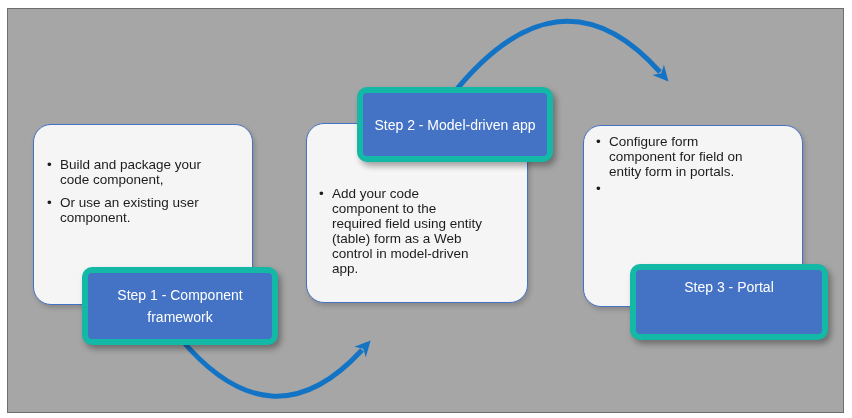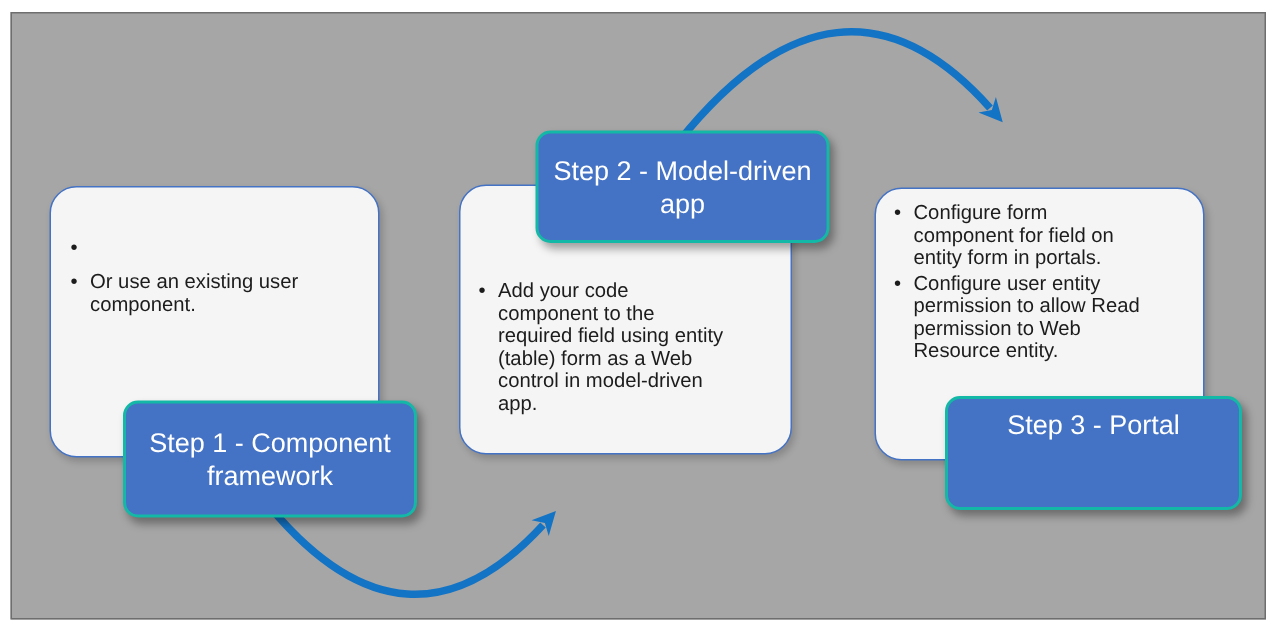--- a/index.html
+++ b/index.html
@@ -55,27 +55,27 @@
   .card3 .bullet { margin-bottom:2px; }
   .dot { width:13px; flex:none; }
   .txt { display:block; }
   .card1 .txt { width:165px; }
   .card2 .txt { width:153px; }
   .card3 .txt { width:155px; }
 
   .step-box {
     position:absolute;
     background: var(--step_fill, #4472c4);
-    border:2px solid #14b8a6;
+    border:6px solid #14b8a6;
     border-radius:10px;
     box-shadow: 3px 4px 6px rgba(0,0,0,0.35);
     z-index:3;
     box-sizing:border-box;
     color: var(--step_text, #ffffff);
-    font-size:18px;
+    font-size:14px;
     line-height:22px;
     text-align:center;
     display:flex;
     align-items:center;
     justify-content:center;
     padding:0 4px;
   }
   .step1 { left:82px;  top:267px; width:196px; height:78px;text-align:center; }
   .step2 { left:357px; top:87px;  width:196px; height:75px; }
   .step3 { left:630px; top:264px; width:198px; height:76px;
@@ -93,20 +93,21 @@
         <path class="arrow-head-shape" d="M0.5,0.5 L11.5,6 L0.5,11.5 L3.8,6 Z"></path>
       </marker>
     </defs>
     <path class="arrow-line" d="M 180 338 Q 272 448 362 350" marker-end="url(#ah)"></path>
     <path class="arrow-line" d="M 452 95 Q 560 -40 660 72" marker-end="url(#ah)"></path>
   </svg>
 
   <div class="card card1">
     <div class="bullet">
       <span class="dot">•</span>
+      <span class="txt">Build and package your code component,</span>
     </div>
     <div class="bullet">
       <span class="dot">•</span>
       <span class="txt">Or use an existing user component.</span>
     </div>
   </div>
 
   <div class="card card2">
     <div class="bullet">
       <span class="dot">•</span>
@@ -114,21 +115,20 @@
     </div>
   </div>
 
   <div class="card card3">
     <div class="bullet">
       <span class="dot">•</span>
       <span class="txt">Configure form component for field on entity form in portals.</span>
     </div>
     <div class="bullet">
       <span class="dot">•</span>
-      <span class="txt">Configure user entity permission to allow Read permission to Web Resource entity.</span>
     </div>
   </div>
 
   <div class="step-box step1">
     <span>Step 1 - Component framework</span>
   </div>
   <div class="step-box step2">
     <span>Step 2 - Model-driven app</span>
   </div>
   <div class="step-box step3">

